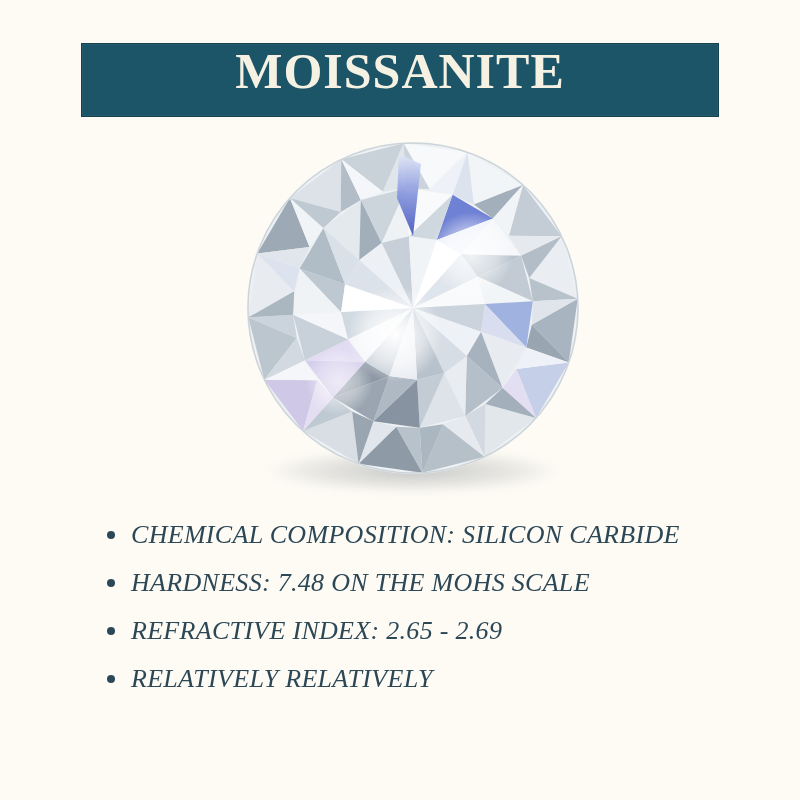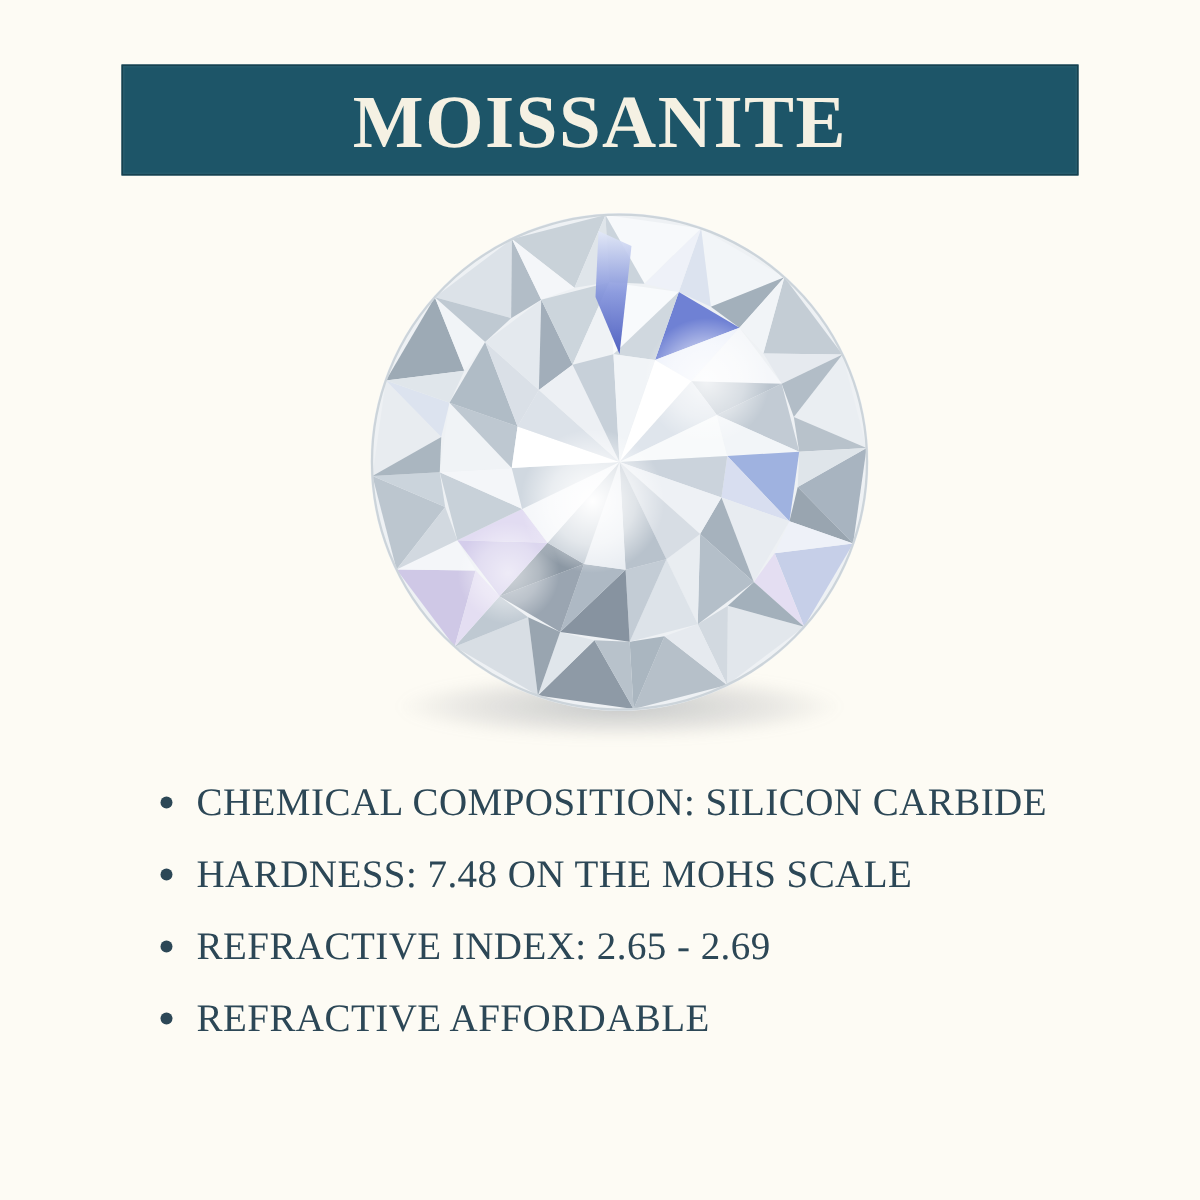--- a/index.html
+++ b/index.html
@@ -17,21 +17,21 @@
     font-family:"Liberation Serif","DejaVu Serif",serif;
     position:relative;
     overflow:hidden;
   }
   .banner{
     position:absolute;
     left:81px; top:43px;
     width:638px; height:74px;
     background:var(--banner-bg);
     border:1px solid var(--banner-border);
-    display:flex; align-items:center; justify-content:center;
+    display:flex; align-items:flex-start; justify-content:center;
     box-shadow:inset 0 0 0 1px rgba(255,255,255,0.04);
   }
   .banner h1{
     color:var(--banner-text);
     font-size:50px;
     font-weight:bold;
     letter-spacing:1px;
     line-height:1;
     padding-top:2px;
   }
@@ -44,20 +44,21 @@
     position:absolute;
     left:215px; top:442px;
     width:396px; height:58px;
     background:radial-gradient(ellipse 50% 50% at 50% 50%, rgba(110,116,128,0.38), rgba(110,116,128,0.12) 55%, rgba(110,116,128,0) 75%);
     filter:blur(4px);
   }
   .facts{
     position:absolute;
     left:107px; top:511px;
     list-style:none;
+    font-style:italic;
   }
   .facts li{
     height:48px;
     display:flex;
     align-items:center;
   }
   .facts .dot{
     width:8px; height:8px;
     border-radius:50%;
     background:var(--bullet-color);
@@ -209,15 +210,15 @@
     <li>
       <span class="dot"></span>
       <span class="txt">HARDNESS: 7.48 ON THE MOHS SCALE</span>
     </li>
     <li>
       <span class="dot"></span>
       <span class="txt">REFRACTIVE INDEX: 2.65 - 2.69</span>
     </li>
     <li>
       <span class="dot"></span>
-      <span class="txt">REFRACTIVE AFFORDABLE</span>
+      <span class="txt">RELATIVELY RELATIVELY</span>
     </li>
   </ul>
 
 </body></html>

